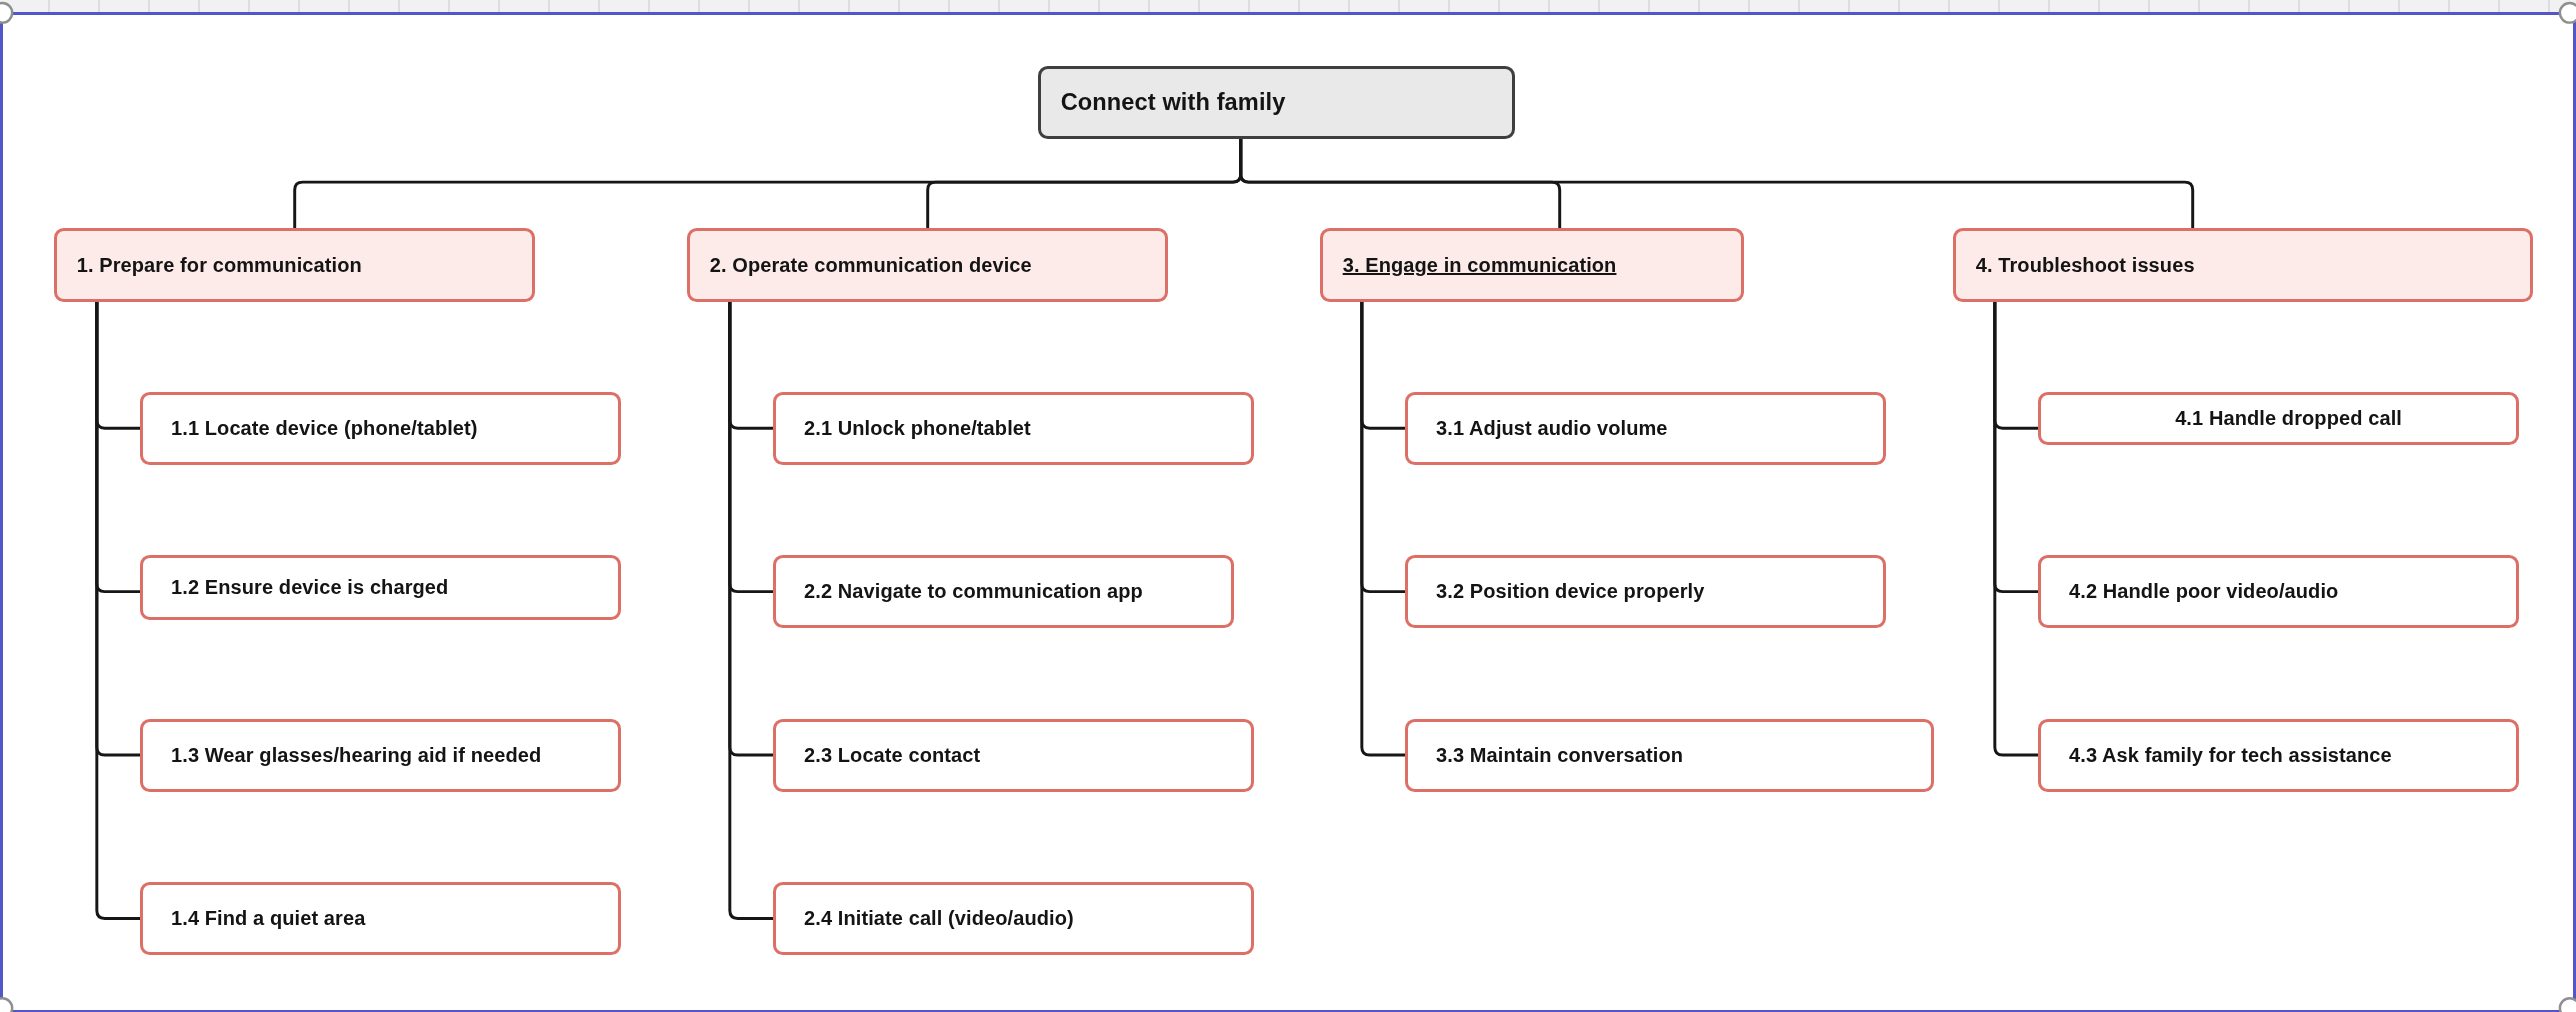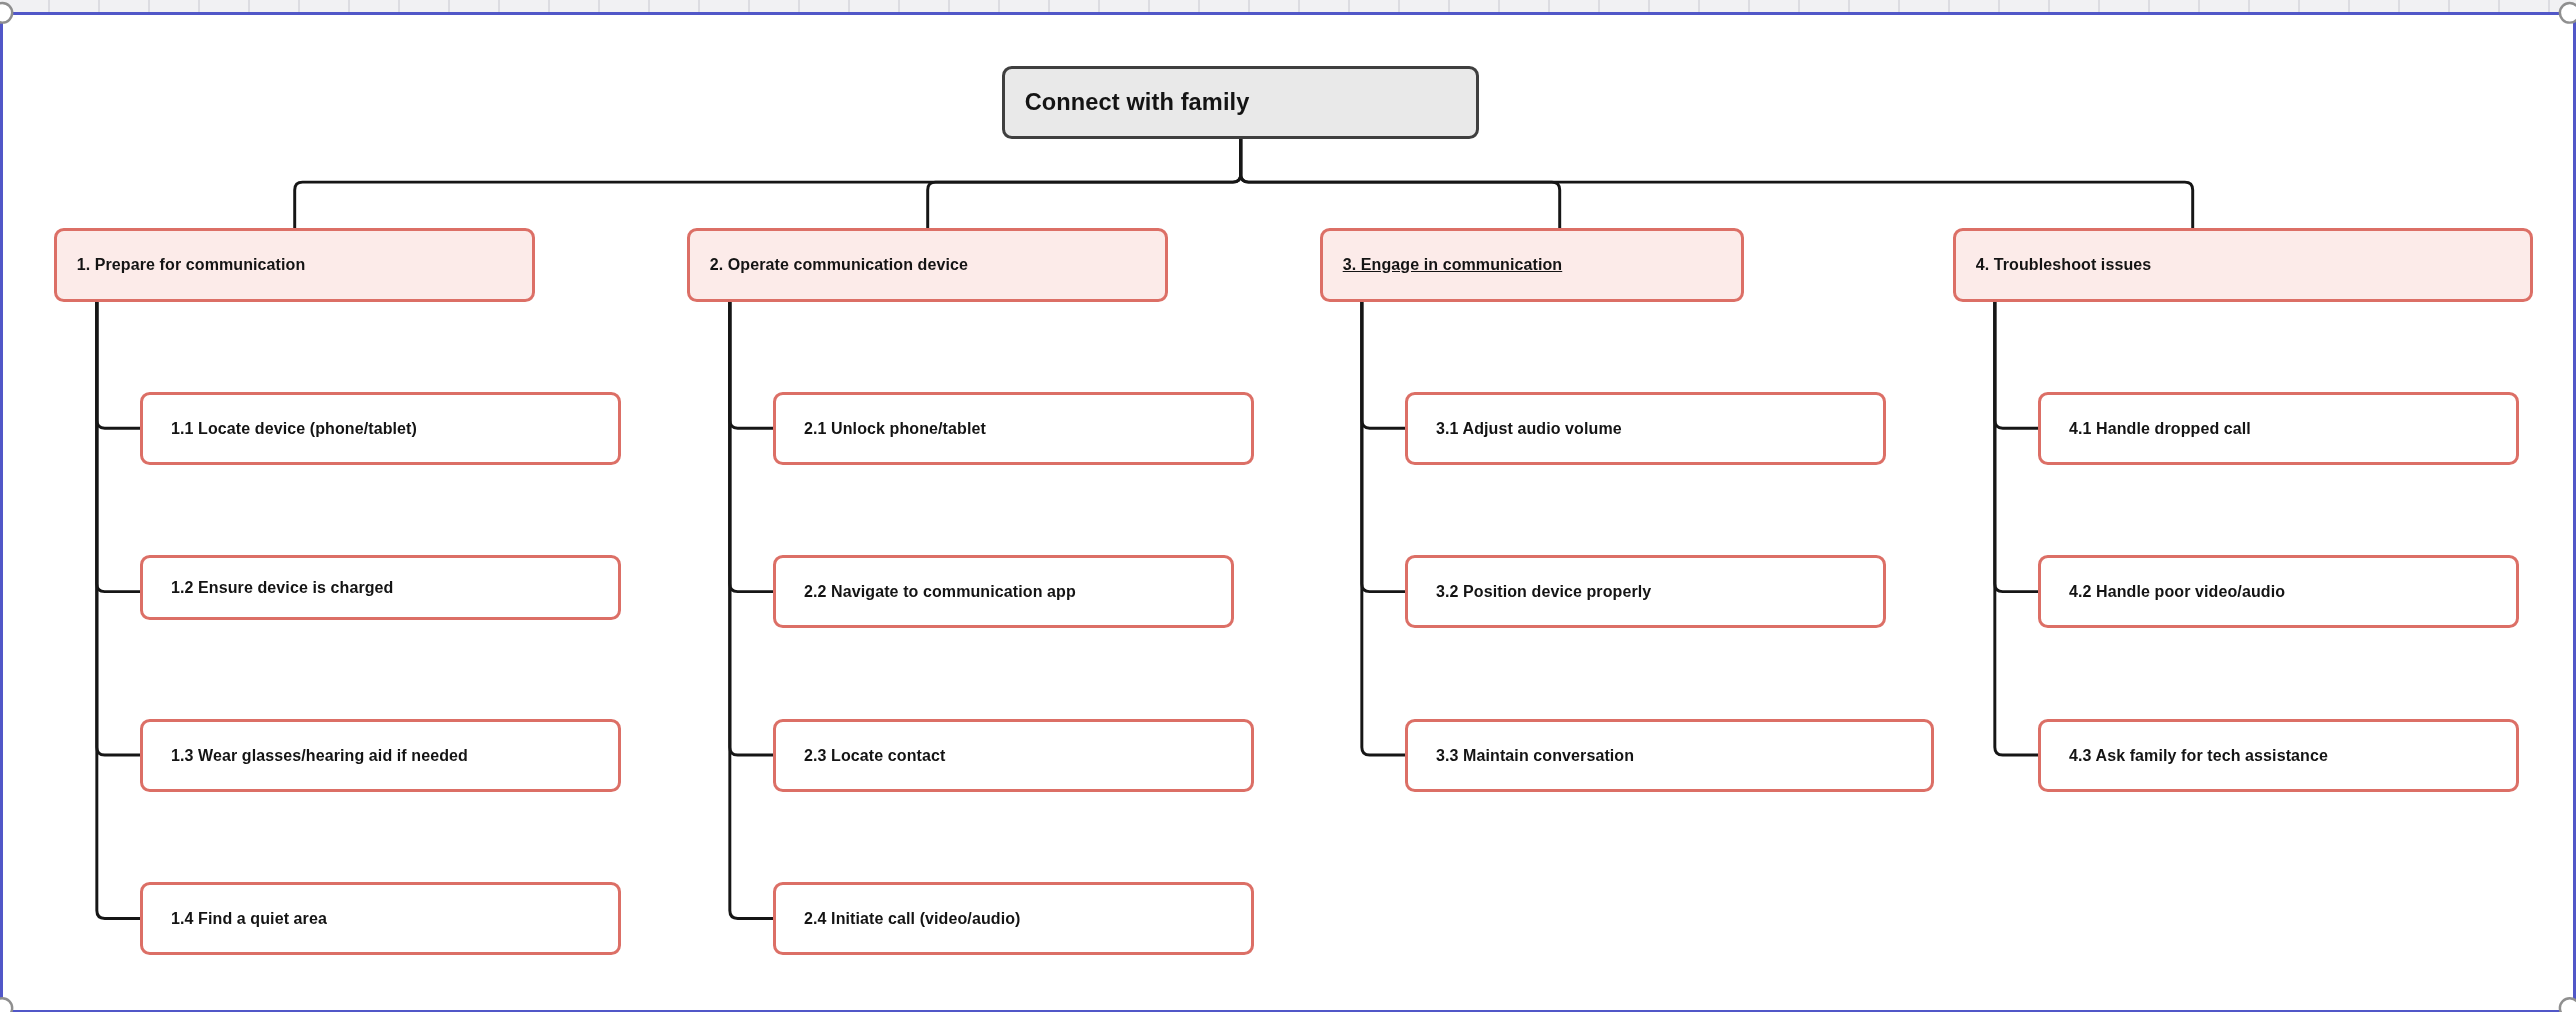--- a/index.html
+++ b/index.html
@@ -27,24 +27,24 @@
   }
   svg.handle-layer{
     position:absolute;left:0;top:0;width:2576px;height:1012px;
     z-index:6;pointer-events:none;
   }
   .node{
     position:absolute;box-sizing:border-box;z-index:4;
     border-radius:9.8px;border:3px solid #dc6f66;
     display:flex;align-items:center;
     padding-left:19.7px;padding-right:7.9px;
-    font-weight:bold;font-size:16px;color:#141414;
+    font-weight:bold;font-size:20px;color:#141414;
     letter-spacing:0.1px;white-space:nowrap;
   }
-  .node--root{background:#e9e9e9;border-color:#3f3f3f;font-size:23.6px;}
+  .node--root{background:#e9e9e9;border-color:#3f3f3f;font-size:23.6px;margin-left:36px;}
   .node--group{background:#fcebe9;}
   .node--task{background:#ffffff;padding-left:28px;}
 </style>
 </head>
 <body>
 
 <div class="ruler"></div>
 <div class="frame"></div>
 
 <svg class="connector-layer" viewBox="0 0 2616 1028">
@@ -121,21 +121,21 @@
 <div class="node node--task" style="left:1405px;top:392px;width:481px;height:73px;">
   <span>3.1 Adjust audio volume</span>
 </div>
 <div class="node node--task" style="left:1405px;top:555px;width:481px;height:73px;">
   <span>3.2 Position device properly</span>
 </div>
 <div class="node node--task" style="left:1405px;top:719px;width:529px;height:73px;">
   <span>3.3 Maintain conversation</span>
 </div>
 
-<div class="node node--task" style="left:2038px;top:392px;width:481px;height:73px;">
+<div class="node node--task" style="left:2038px;top:392px;width:481px;height:53px;justify-content:center;">
   <span>4.1 Handle dropped call</span>
 </div>
 <div class="node node--task" style="left:2038px;top:555px;width:481px;height:73px;">
   <span>4.2 Handle poor video/audio</span>
 </div>
 <div class="node node--task" style="left:2038px;top:719px;width:481px;height:73px;">
   <span>4.3 Ask family for tech assistance</span>
 </div>
 
 <svg class="handle-layer" viewBox="0 0 2616 1028">

